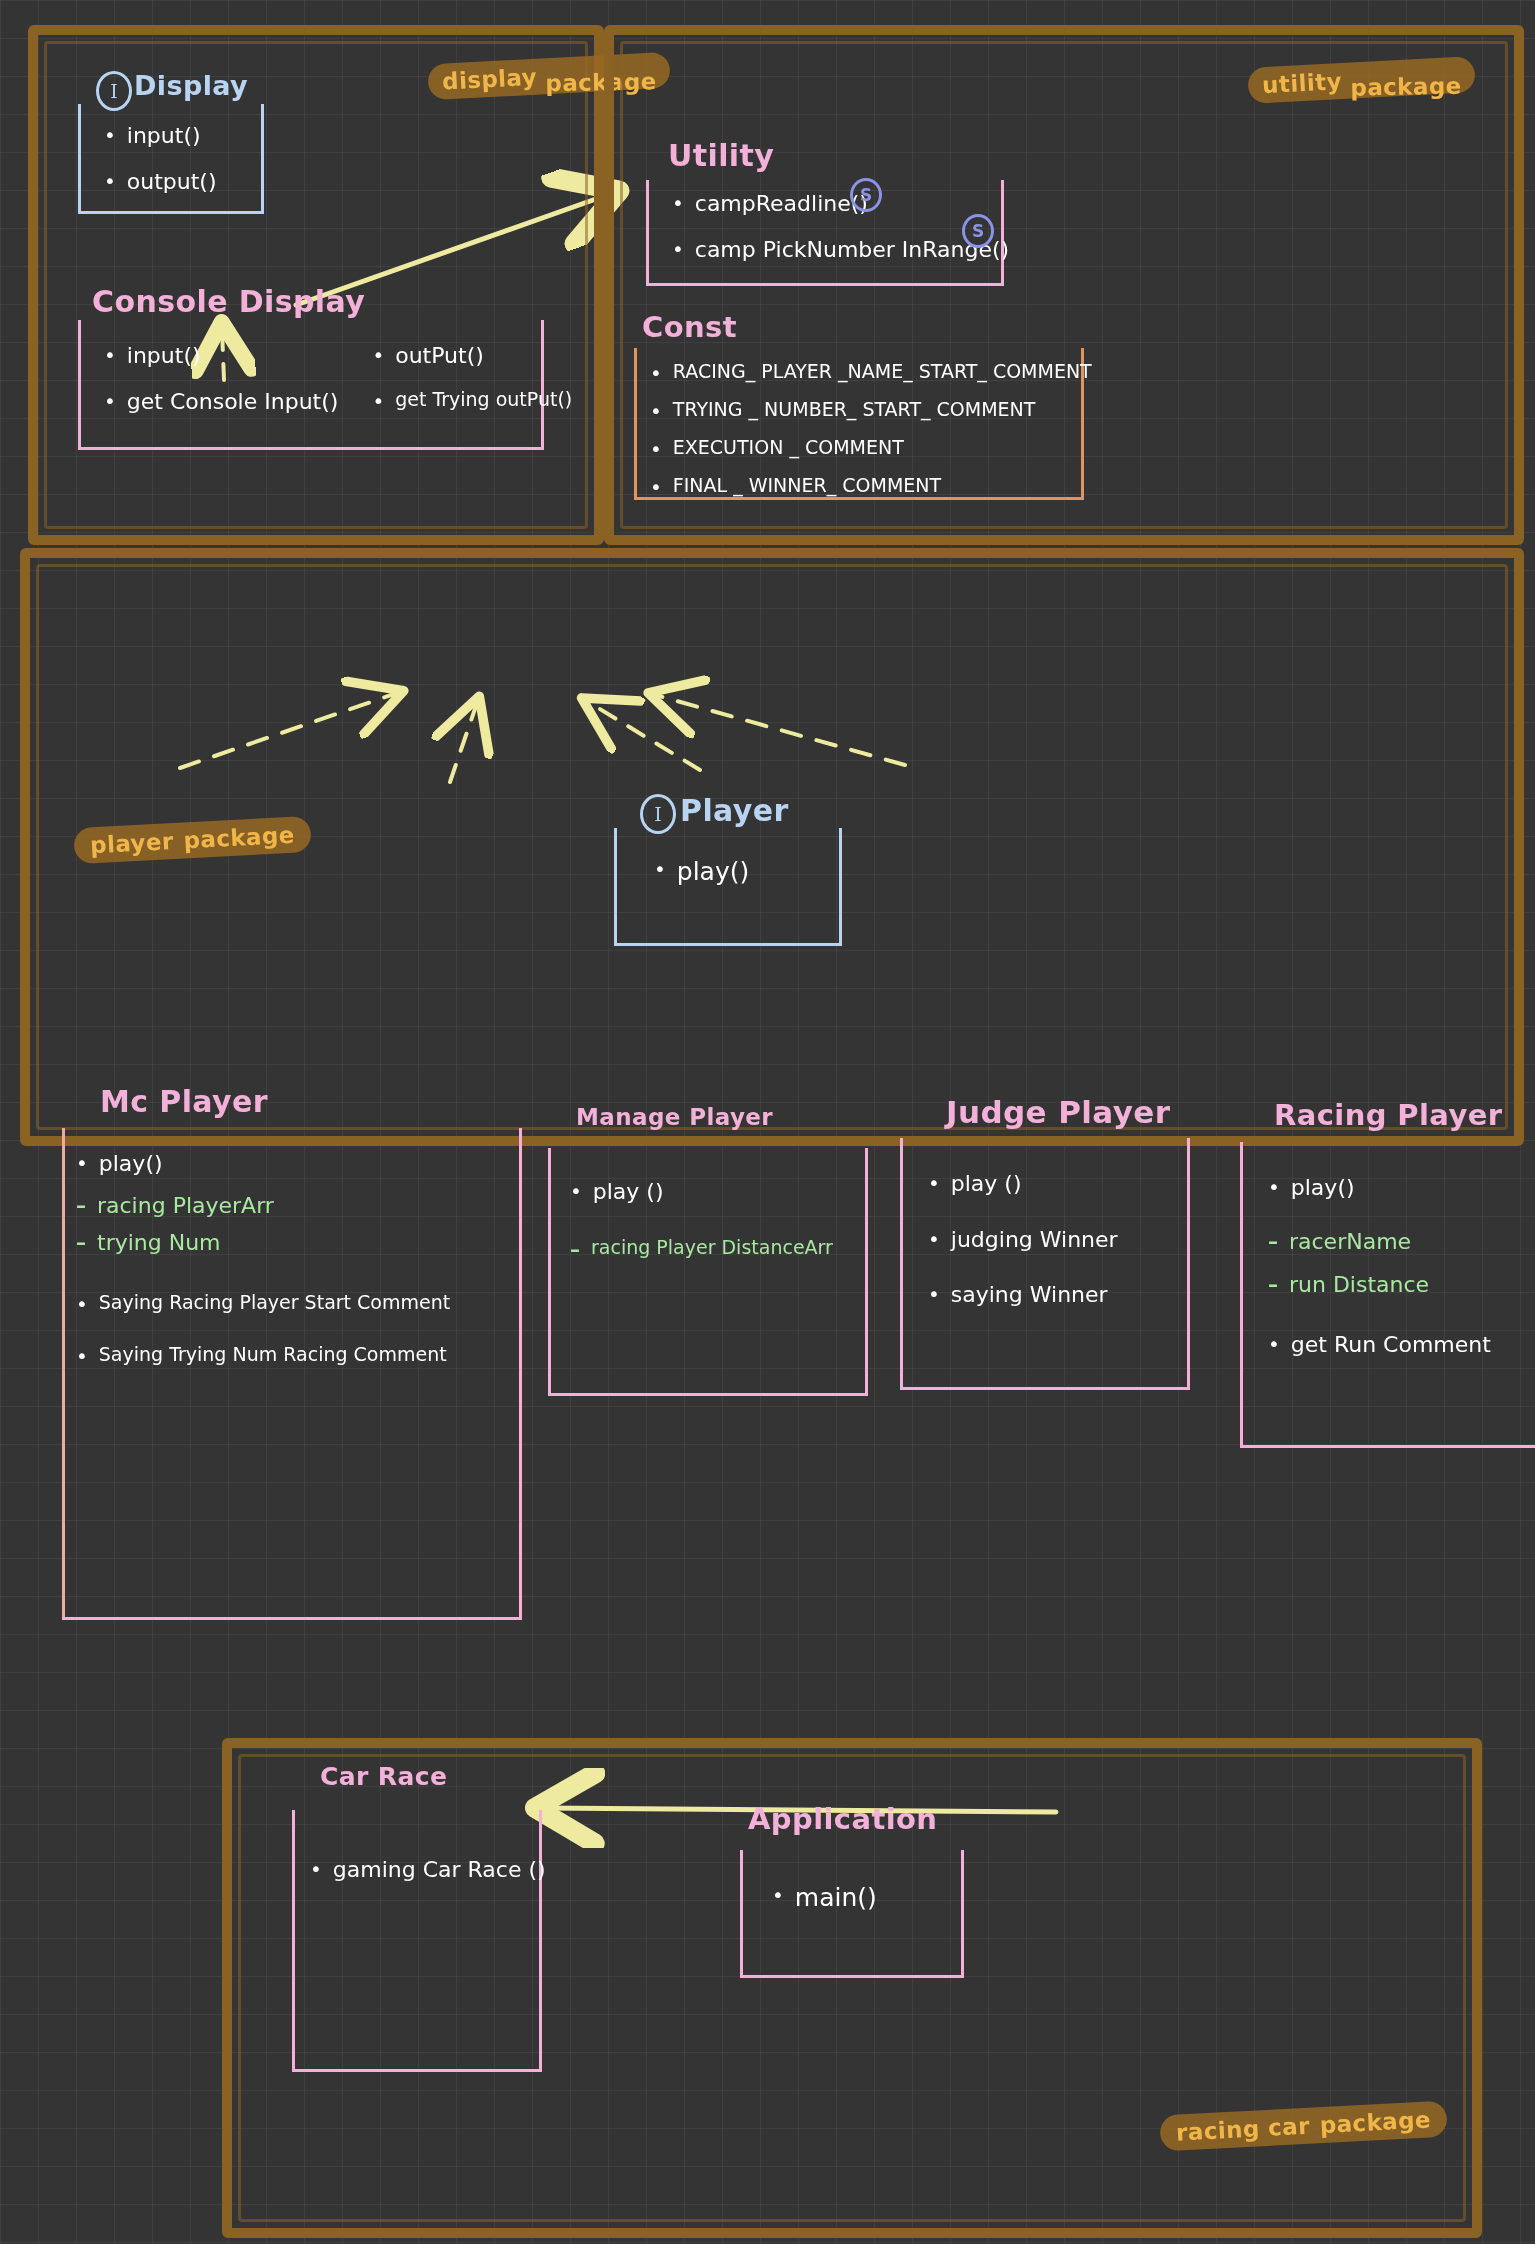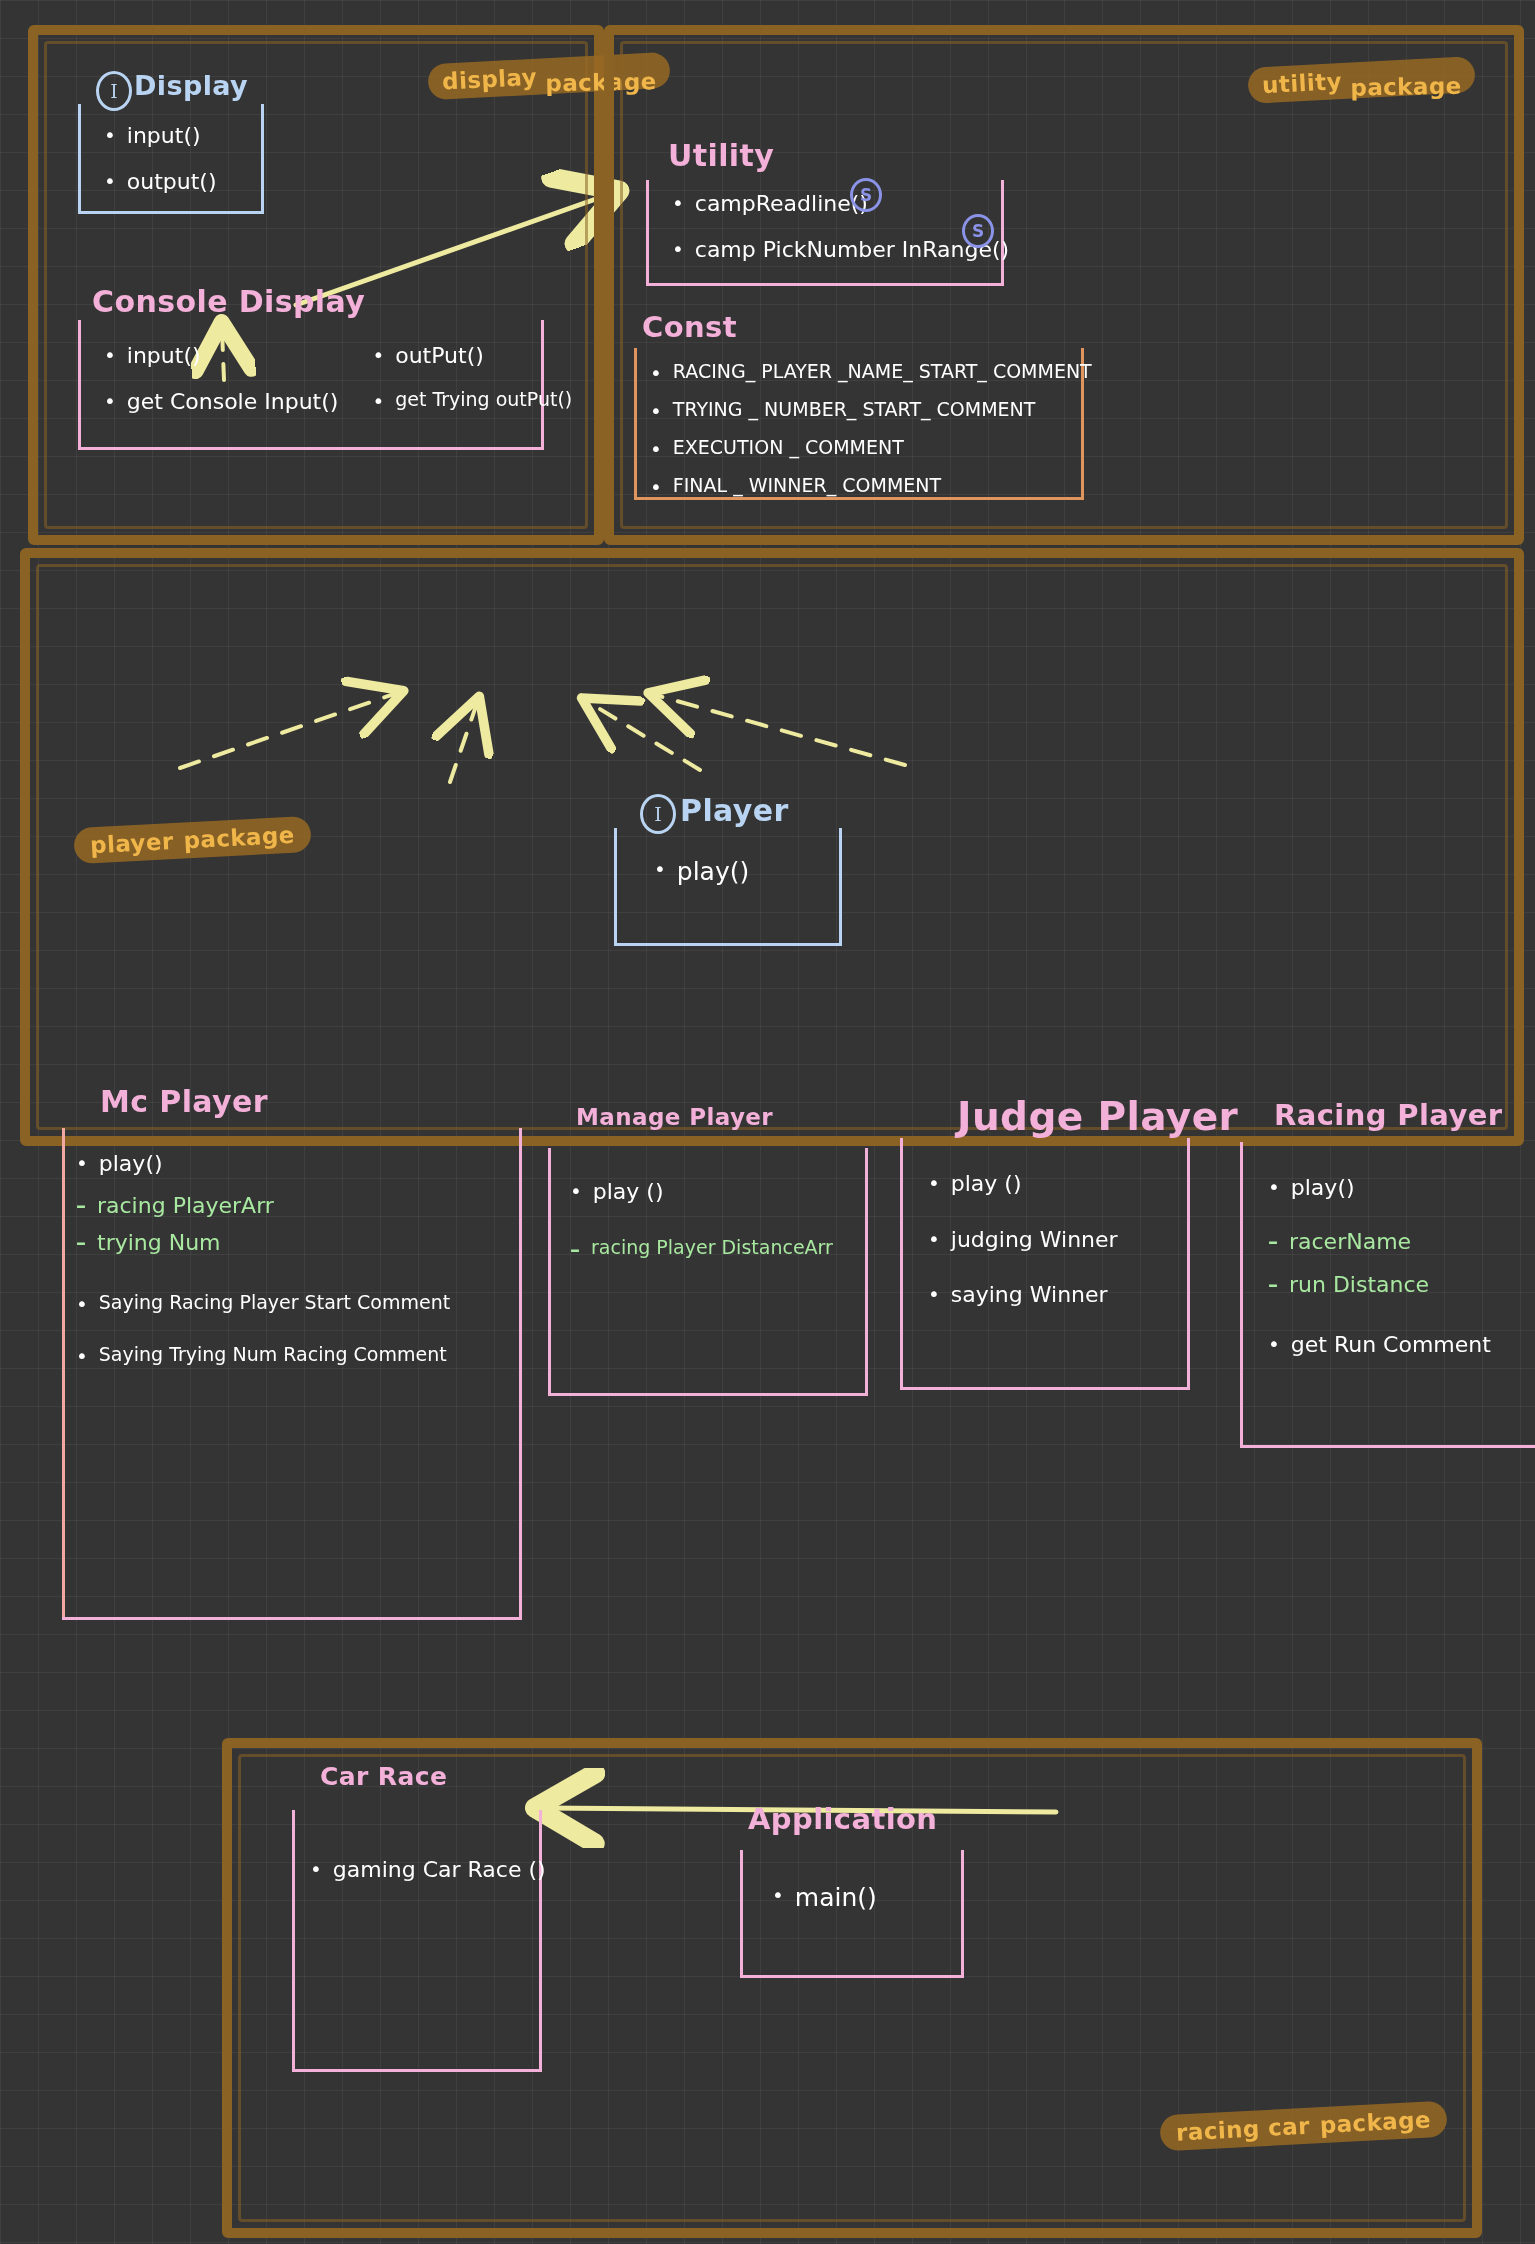--- a/index.html
+++ b/index.html
@@ -315,21 +315,21 @@
         </div>
     </div>
   </div>
 
   <div class="cls" style="left:900px;top:1138px;width:290px;height:252px;">
     <div class="bracket">
       <div class="bl pinkline"></div>
         <div class="br pinkline"></div>
         <div class="bb pinkline"></div>
     </div>
-    <div class="title pink" style="top:-44px;left:57px;font-size:39px;">Judge Player</div>
+    <div class="title pink" style="top:-44px;left:46px;font-size:31px;">Judge Player</div>
     <div class="members" style="top:32px;left:28px;">
       <div class="m" style="margin-bottom:28px;">
           <span class="bullet">•</span>
           <span>play ()</span>
         </div>
       <div class="m" style="margin-bottom:28px;">
           <span class="bullet">•</span>
           <span>judging Winner</span>
         </div>
       <div class="m">

